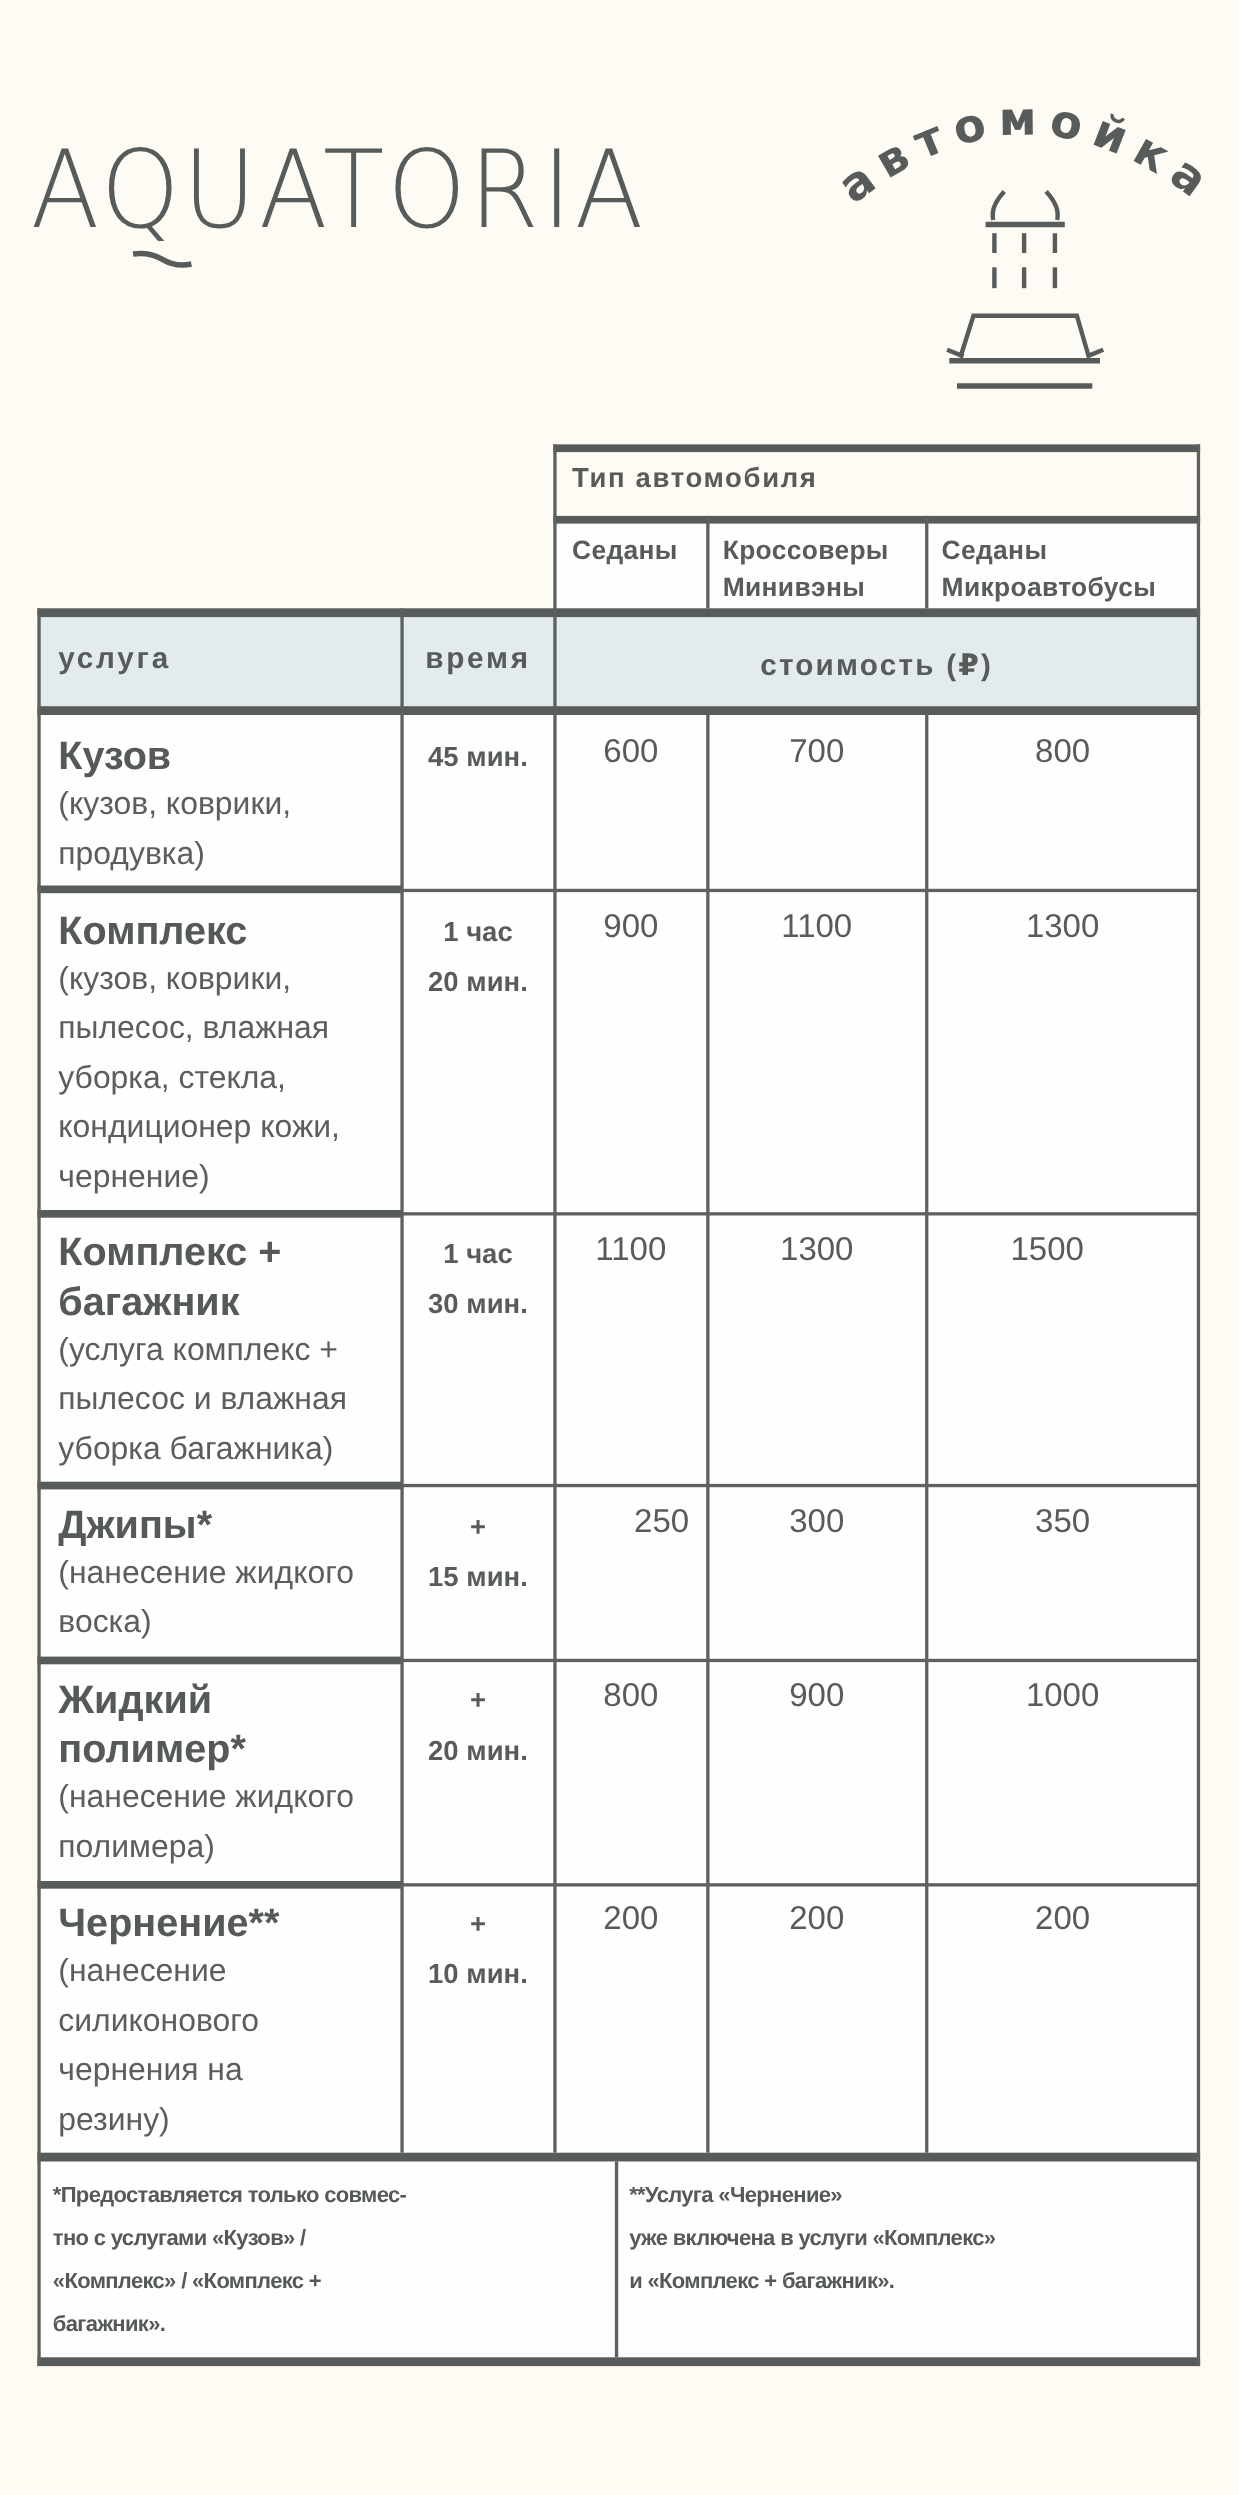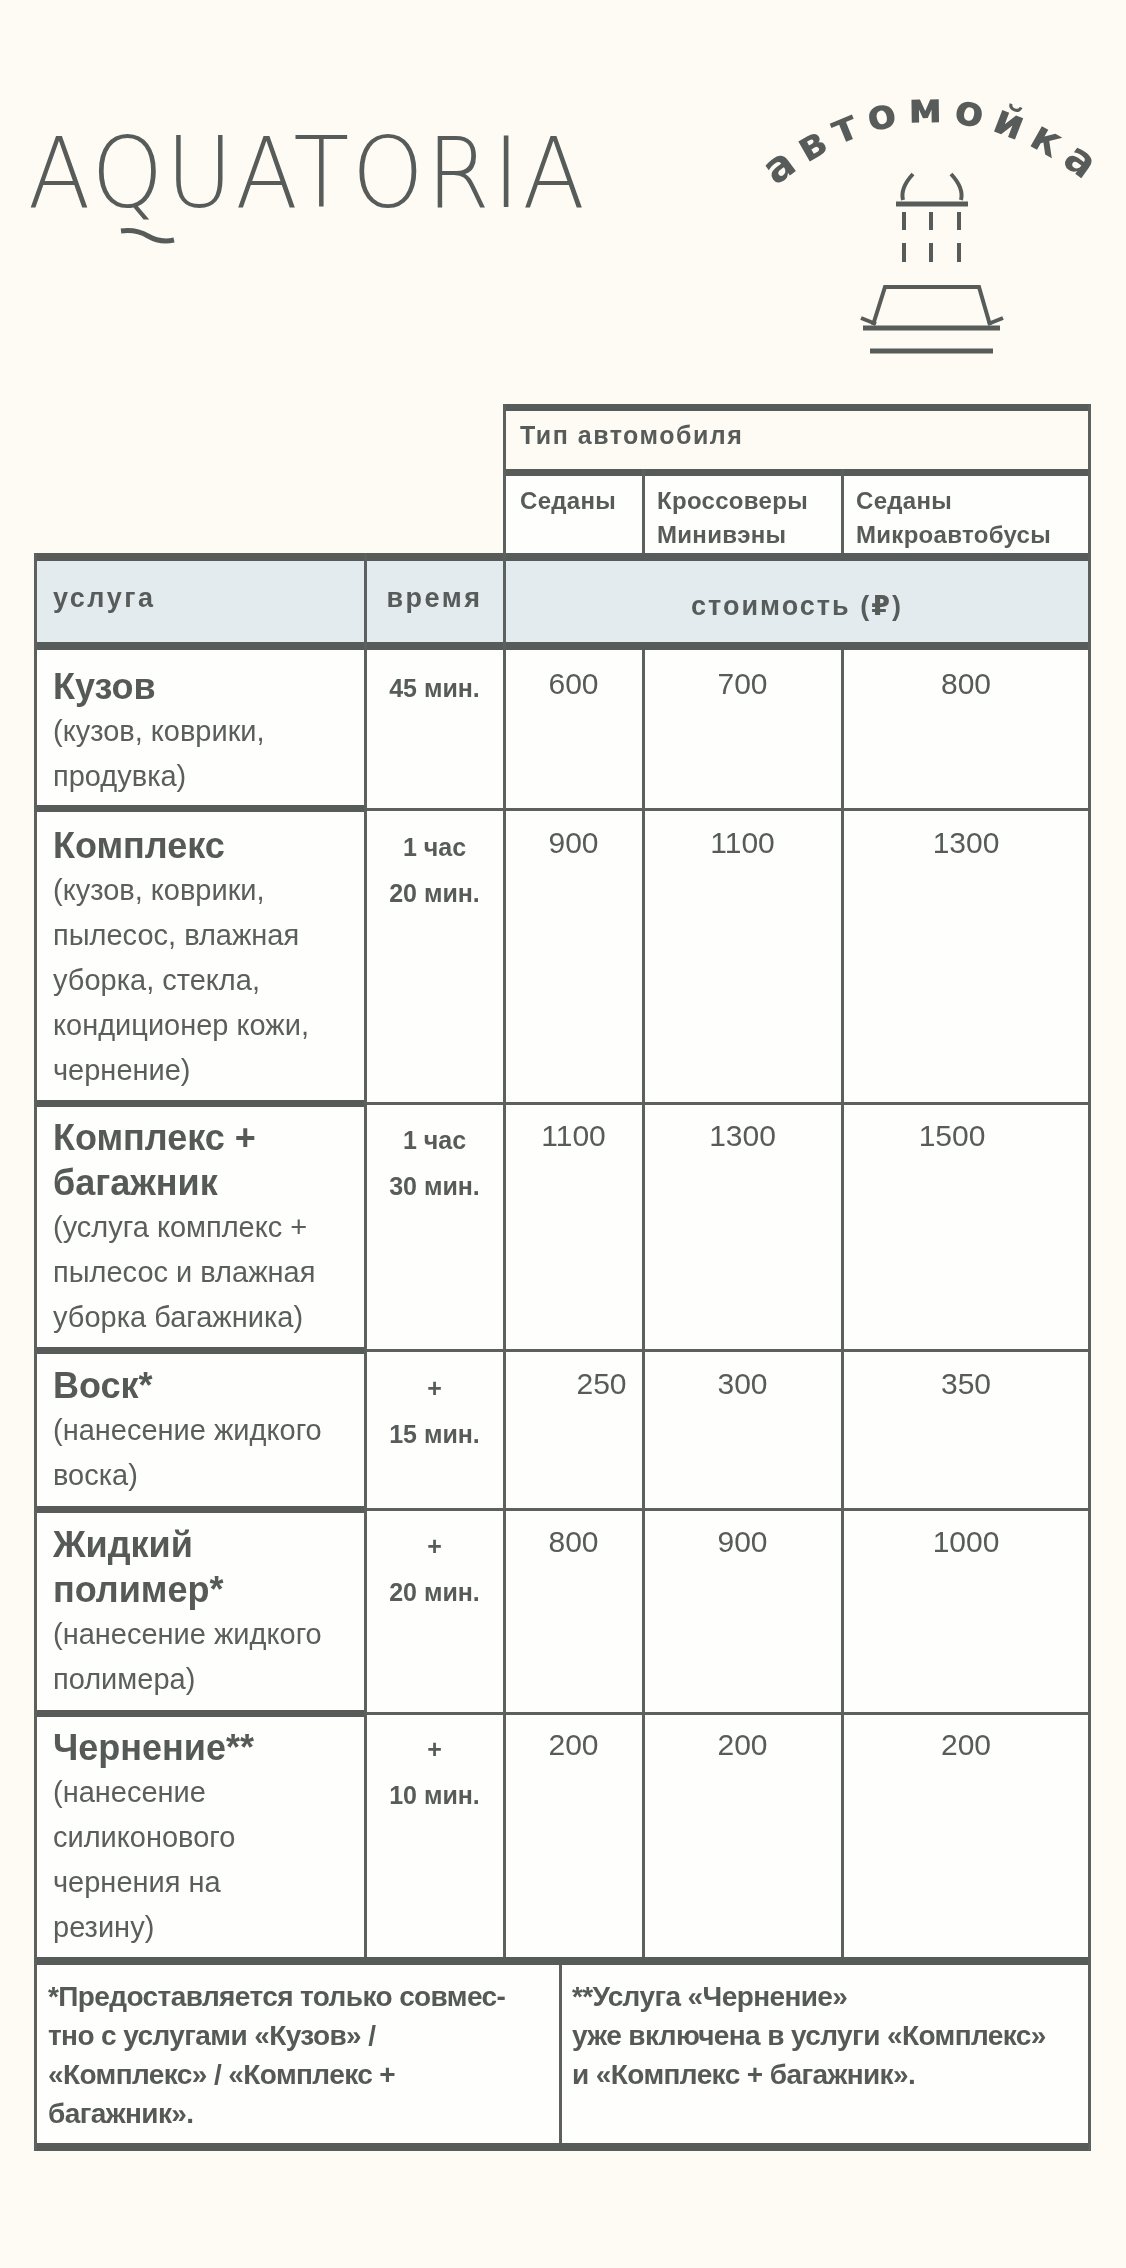--- a/index.html
+++ b/index.html
@@ -23,21 +23,21 @@
 
   .hdr-type { font-size:25px; letter-spacing:1.5px; font-weight:bold; color:#575c5b; }
   .hdr-sub { font-size:24px; font-weight:bold; line-height:34px; color:#575c5b; letter-spacing:0.3px; }
   .hdr-main { font-size:27px; font-weight:bold; letter-spacing:2.5px; color:#575c5b; }
 
   .svc-title { font-size:36px; font-weight:bold; line-height:45px; color:#555a59; }
   .svc-desc { font-size:29px; line-height:45px; color:#5a5e5d; }
   .time { font-size:25px; font-weight:bold; line-height:46px; text-align:center; color:#575c5b; }
   .price { font-size:30px; text-align:center; color:#575c5b; font-weight:normal; }
 
-  .note { font-size:28px; font-weight:bold; line-height:39px; color:#555a59; letter-spacing:-0.6px; }
+  .note { font-size:20px; font-weight:bold; line-height:39px; color:#555a59; letter-spacing:-0.6px; }
 </style>
 </head>
 <body>
 
 <div id="brand" class="abs">AQUATORIA</div>
 <svg id="tilde" class="abs" width="60" height="22">
   <path d="M3 5 Q18 3 30 10 Q42 17 56 14" stroke="#575c5b" stroke-width="5" fill="none"></path>
 </svg>
 
 <svg id="logo" class="abs" width="350" height="280" viewBox="0 0 350 280">
@@ -135,21 +135,21 @@
 </div>
 <div class="time abs" style="left:365px; width:139px; top:1117px;">
   <div>1 час</div>
   <div>30 мин.</div>
 </div>
 <div class="price abs" style="left:504px; width:139px; top:1119px;">1100</div>
 <div class="price abs" style="left:643px; width:199px; top:1119px;">1300</div>
 <div class="price abs" style="left:842px; width:220px; top:1119px;">1500</div>
 
 <div class="abs" style="left:53px; top:1363px;">
-  <div class="svc-title">Воск*</div>
+  <div class="svc-title">Джипы*</div>
   <div class="svc-desc">(нанесение жидкого</div>
   <div class="svc-desc">воска)</div>
 </div>
 <div class="time abs" style="left:365px; width:139px; top:1365px;">
   <div>+</div>
   <div>15 мин.</div>
 </div>
 <div class="price abs" style="left:504px; width:139px; top:1367px;padding-left:28px;">250</div>
 <div class="price abs" style="left:643px; width:199px; top:1367px;">300</div>
 <div class="price abs" style="left:842px; width:248px; top:1367px;text-align:center;">350</div>

